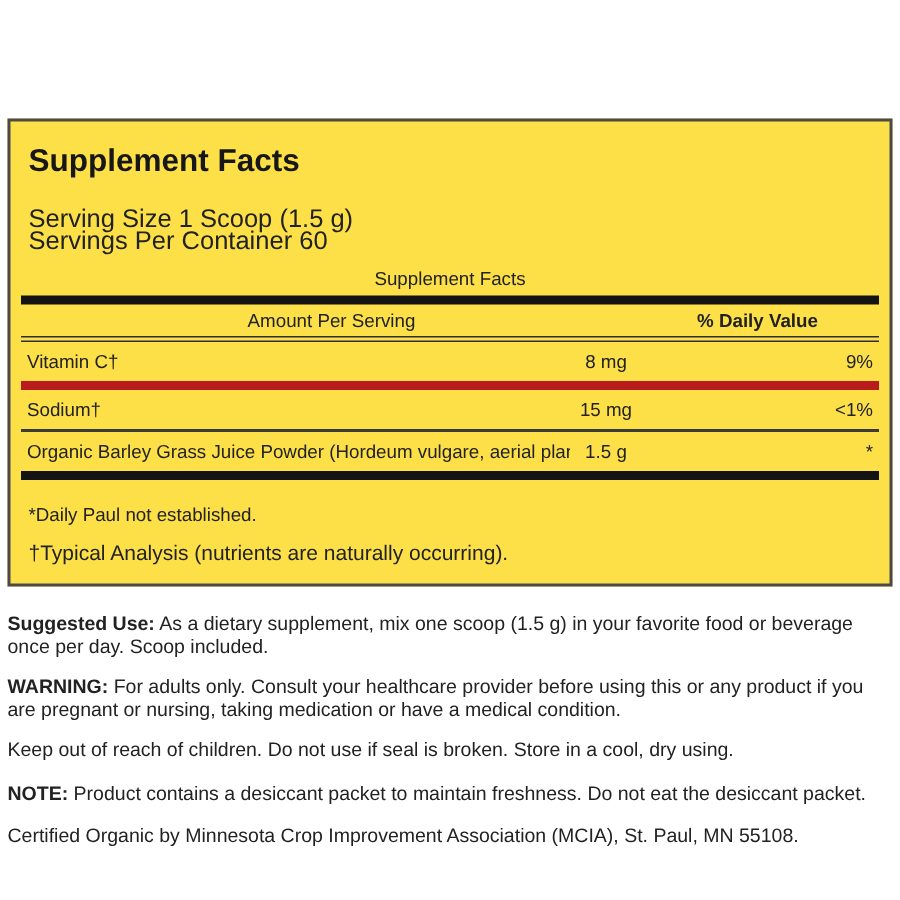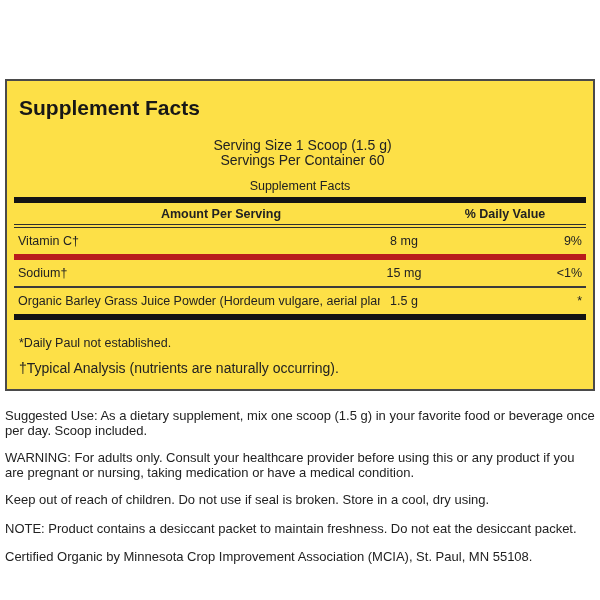--- a/index.html
+++ b/index.html
@@ -29,24 +29,23 @@
   .facts-title {
     font-size: 21px;
     font-weight: bold;
     letter-spacing: 0;
     color: #171717;
     margin: 0 0 0 5px;
     line-height: 22px;
   }
   .serving-block {
     margin: 19px 0 11px 5px;
-    font-size: 14px;
+    font-size: 17px;
     line-height: 15px;
     color: #222;
-    text-align: center;
   }
   .facts-subtitle {
     text-align: center;
     font-size: 12.5px;
     line-height: 14px;
     margin-top: 5px;
     color: #222;
   }
   .facts-table {
     width: 100%;
@@ -57,40 +56,40 @@
   .facts-table td, .facts-table th {
     font-size: 12.5px;
     color: #222;
     padding: 6px 0;
     vertical-align: middle;
   }
   .col-amount { width: 48px; }
   .col-dv     { width: 158px; }
   tr.bar-top > * { border-top: 6px solid #141414; }
   tr.header-row > * { border-bottom: 4px double #2e2e2e; padding: 4px 0 3px 0; }
-  th.hdr-amount { text-align: center; font-weight: bold; }
+  th.hdr-amount { text-align: center; font-weight: normal; }
   th.hdr-dv { text-align: center; font-weight: bold; padding-right: 4px; }
   tr.sep-light > * { border-bottom: 6px solid #b91c1c; }
   tr.sep-dark  > * { border-bottom: 2px solid #3a3a3a; }
   tr.bar-bottom > * { border-bottom: 6px solid #141414; }
   td.cell-name { text-align: left; padding-left: 4px; overflow: hidden; white-space: nowrap; }
   td.cell-amount { text-align: center; white-space: nowrap; }
   td.cell-dv { text-align: right; padding-right: 4px; white-space: nowrap; }
   .footnote1 { margin: 16px 0 0 5px; font-size: 12.5px; line-height: 15px; color: #222; }
   .footnote2 { margin: 10px 0 0 5px; font-size: 14px; line-height: 15px; color: #222; }
   
   .info-block { margin-top: 18px; }
   .para {
     font-size: 13px;
     line-height: 14.5px;
     color: #222;
     margin: 0 0 13px 0;
     max-width: 592px;
   }
-  .para .lead { font-weight: normal; }
+  .para .lead { font-weight: bold; }
   .para.single { margin-bottom: 14px; }
 </style>
 </head>
 <body>
 
 <div class="page">
 
   <div class="facts-panel">
     <div class="facts-title">Supplement Facts</div>
 

